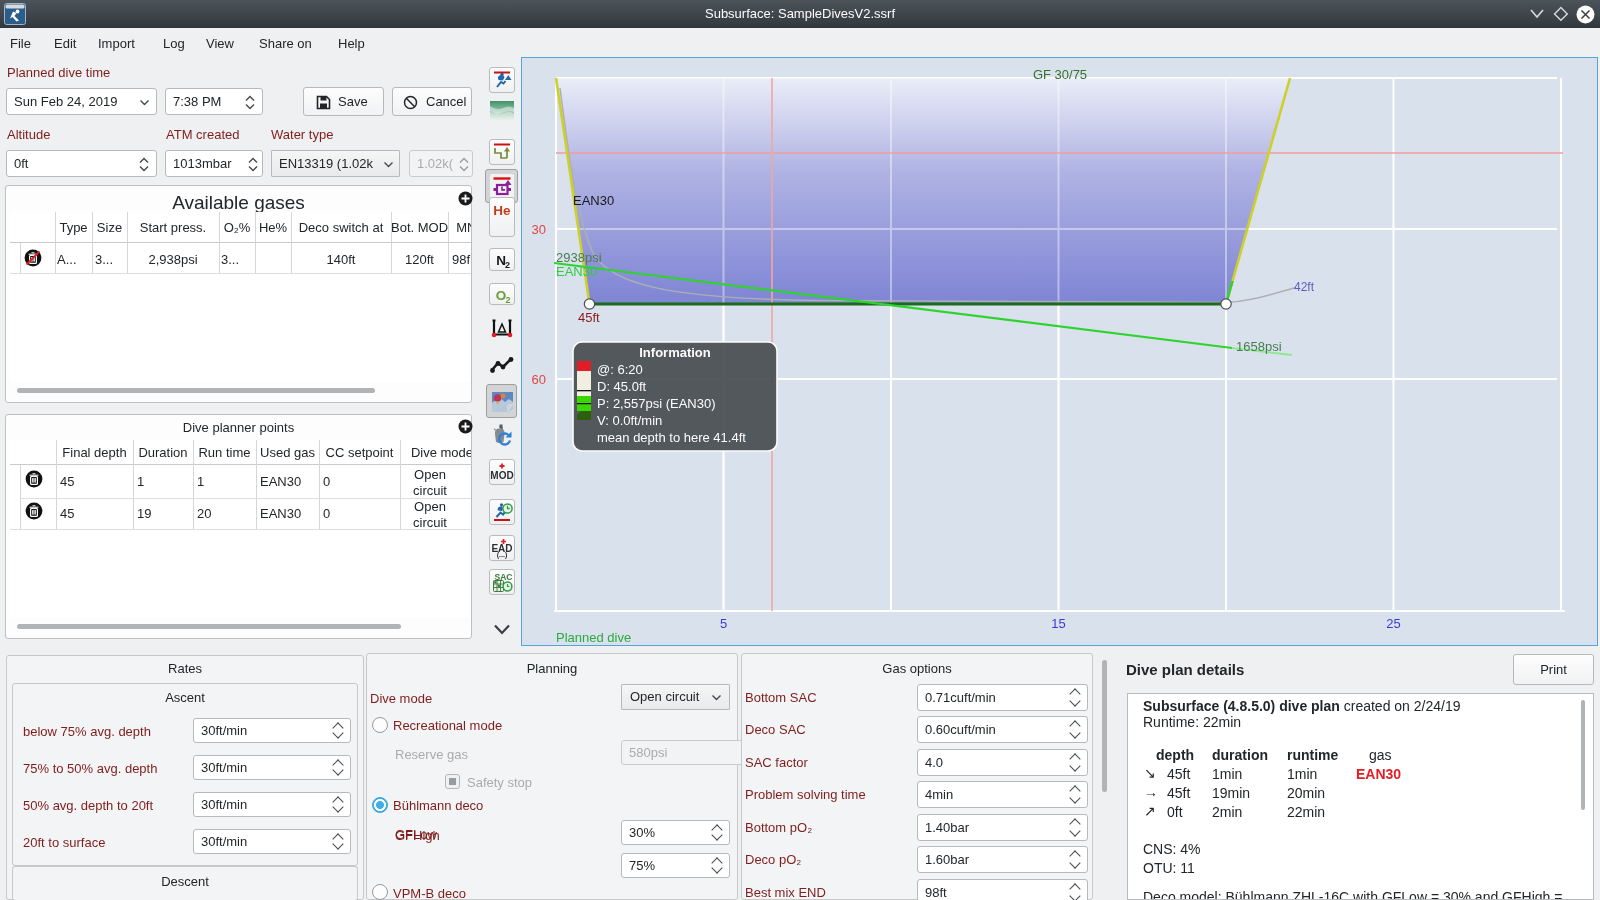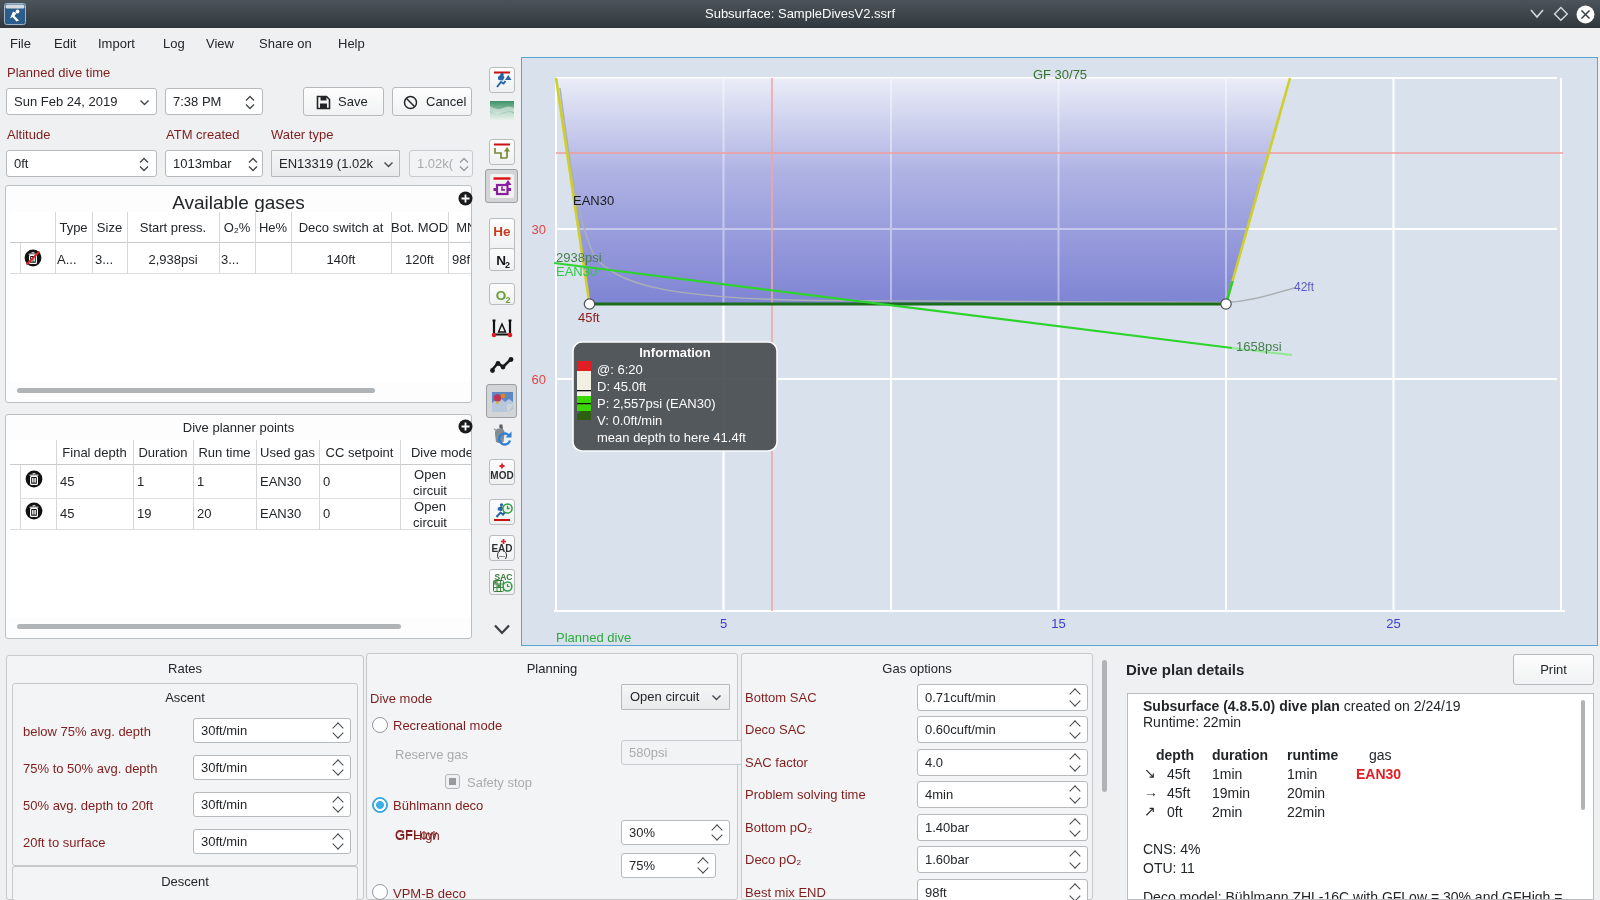--- a/index.html
+++ b/index.html
@@ -246,21 +246,21 @@
 <div class="abs tchk" style="left:485px;top:169px;width:33px;height:34px"></div>
 <div class="ticon" style="top:174px;left:490px;background:#f2f2f1;border-radius:2px;width:24px;height:24px">
     <svg width="24" height="24">
       <path d="M3.5 4.5 h17" stroke="#dd1111" stroke-width="2.4"></path>
       <rect x="7" y="11" width="10.5" height="9" fill="none" stroke="#8a1f9e" stroke-width="2.2"></rect>
       <path d="M3.5 15.5 h3.5 M17.5 15.5 h3.5" stroke="#8a1f9e" stroke-width="3.2"></path>
       <path d="M12 12.5 v3.4 h3" stroke="#8a1f9e" stroke-width="1.6" fill="none"></path>
       <path d="M14.5 11 h7 l-3.5 -5 z" fill="#8a1f9e"></path>
     </svg>
   </div>
-<div class="ticon tbtn" style="top:218px;height:34px">
+<div class="ticon tbtn" style="top:197px;height:40px">
     <svg width="24" height="23">
       <text x="12" y="16.5" text-anchor="middle" font-family="Liberation Sans" font-size="13.5" font-weight="bold" fill="#c43c1e">He</text>
     </svg>
   </div>
 <div class="ticon tbtn" style="top:248px;height:23px">
     <svg width="24" height="23">
       <text x="11" y="16" text-anchor="middle" font-family="Liberation Sans" font-size="13.5" font-weight="bold" fill="#17191b">N</text>
       <text x="17.5" y="19" text-anchor="middle" font-family="Liberation Sans" font-size="9" font-weight="bold" fill="#17191b">2</text>
     </svg>
   </div>
@@ -455,21 +455,21 @@
 <div class="abs input disabled spinr" style="left:621px;top:740px;height:25px;line-height:23px">580psi</div>
 <div class="abs" style="left:445px;top:774px;width:15px;height:15px;border:1px solid #b4b7ba;border-radius:3px;background:#eff0f1">
     <div style="position:absolute;left:3px;top:3px;width:7px;height:7px;background:#989b9e"></div>
   </div>
 <div class="abs lbl" style="left:467px;top:775px;color:#a9abad">Safety stop</div>
 <div class="abs radio checked" style="left:372px;top:797px"></div>
 <div class="abs lbl" style="left:393px;top:798px">Bühlmann deco</div>
 <div class="abs lbl" style="left:395px;top:827px">GFLow</div>
 <div class="abs input spinr" style="left:621px;top:820px;width:109px">30%</div>
 <div class="abs lbl" style="left:395px;top:828px">GFHigh</div>
-<div class="abs input spinr" style="left:621px;top:853px;width:95px">75%</div>
+<div class="abs input spinr" style="left:621px;top:853px;width:109px">75%</div>
 <div class="abs radio" style="left:372px;top:884px"></div>
 <div class="abs lbl" style="left:393px;top:886px">VPM-B deco</div>
 
 <div class="abs grpbox" style="left:741px;top:653px;width:352px;height:247px"></div>
 <div class="abs ctr" style="left:741px;top:661px;width:352px">Gas options</div>
 <div class="abs lbl" style="left:745px;top:690px">Bottom SAC</div>
 <div class="abs lbl" style="left:745px;top:722px">Deco SAC</div>
 <div class="abs lbl" style="left:745px;top:755px">SAC factor</div>
 <div class="abs lbl" style="left:745px;top:787px">Problem solving time</div>
 <div class="abs lbl" style="left:745px;top:820px">Bottom pO₂</div>

